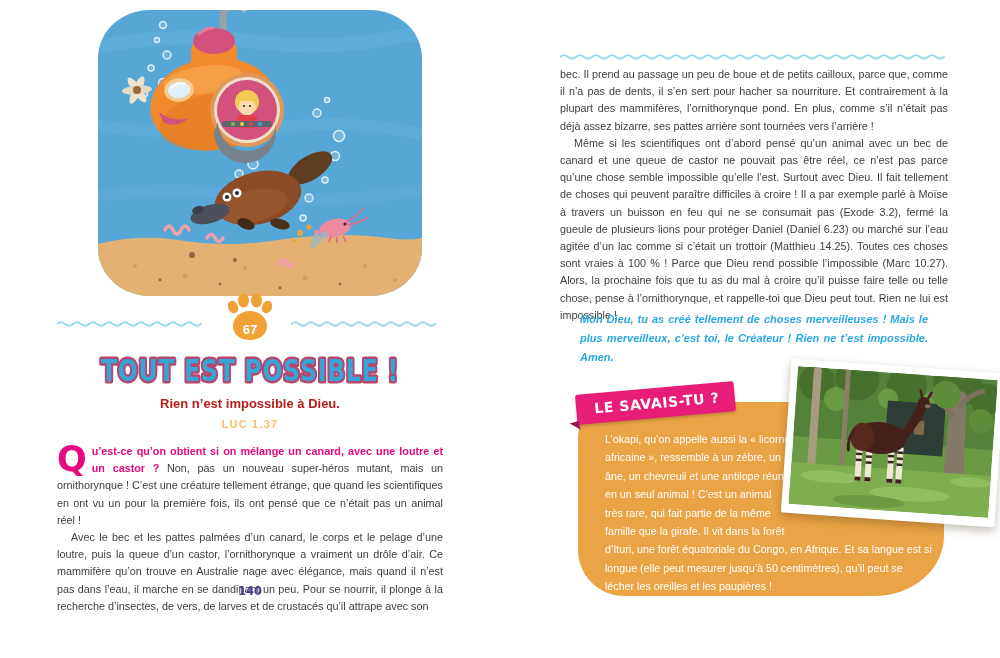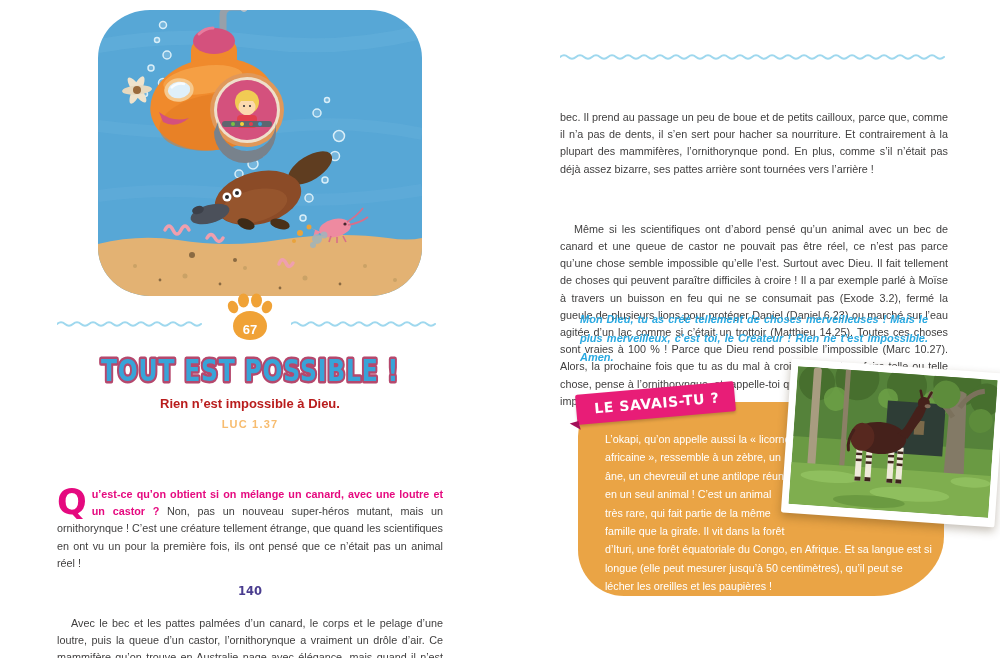--- a/index.html
+++ b/index.html
@@ -22,21 +22,21 @@
     fill:#38a4d8; stroke:#b5486d; stroke-width:5px; paint-order:stroke;
     stroke-linejoin:round; letter-spacing:1px;
   }
   .subtitle { position:absolute; left:57px; top:396px; width:386px; text-align:center;
     color:#b91c1c; font-weight:bold; font-size:13px; }
   .verse { position:absolute; left:57px; top:418px; width:386px; text-align:center;
     color:#f7bc6f; font-weight:bold; font-size:11px; letter-spacing:1.2px; }
   .body-left { position:absolute; left:57px; top:443px; width:386px; }
   .body-right { position:absolute; left:560px; top:66px; width:388px; }
   .body-left p, .body-right p {
-    text-align:justify; font-size:10.8px; line-height:17.2px; color:#3f3e3e;margin-top:43px;
+    text-align:justify; font-size:10.8px; line-height:17.2px; color:#3f3e3e;
   }
   .indent { text-indent:14px; }
   .dropcap { float:left; color:#e5097f; font-weight:800; font-size:35px;
     line-height:29px; margin:2px 5px 0 0; font-family:"DejaVu Sans", sans-serif; }
   .q-bold { color:#e5097f; font-weight:bold; }
   .it { }
   .pagenum { position:absolute; top:584px; text-align:center; color:#4a3d8f;
     font-weight:bold; font-size:11.5px; font-family:"DejaVu Sans", sans-serif; }
   .pagenum.l { left:57px; width:386px; }
   .pagenum.r { left:560px; width:388px; }

